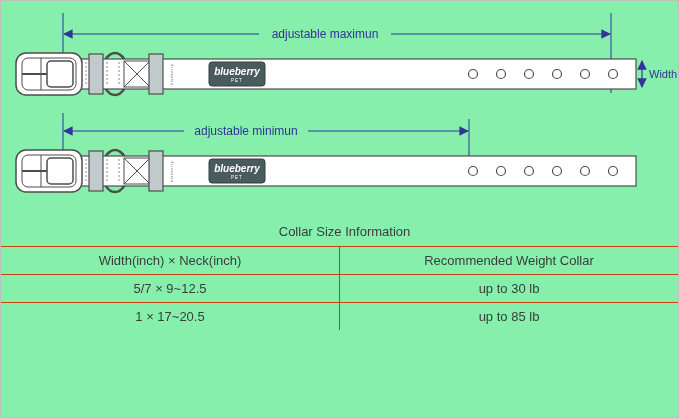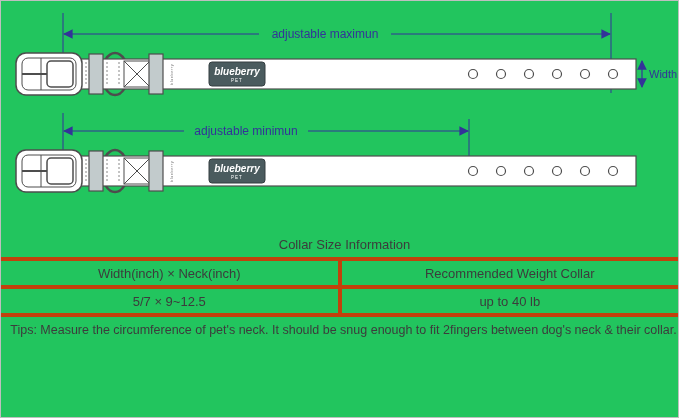--- a/index.html
+++ b/index.html
@@ -1,49 +1,49 @@
 <!DOCTYPE html>
 <html><head>
 <meta charset="utf-8">
 <style>
   * { margin: 0; padding: 0; box-sizing: border-box; }
   html, body { background: #ffffff; font-family: "Liberation Sans", sans-serif; }
   .canvas {
     position: relative;
     width: 679px;
     height: 418px;
-    background: #22c55e;
+    background: #86efac;
     border: 1px solid #bfbfbf;
     overflow: hidden;
   }
   .diagram-wrap {
     position: absolute;
     top: 0; left: 0;
     width: 677px;
     height: 217px;
   }
   svg text { font-family: "Liberation Sans", sans-serif; }
   .dim-label { font-size: 12px; fill: #333399; }
   .width-label { font-size: 11px; fill: #333399; }
   .logo-script { font-size: 10px; fill: #ffffff; font-style: italic; font-weight: bold; }
   .logo-sub { font-size: 4.5px; fill: #ffffff; letter-spacing: 1px; }
   .strap-micro-text { font-size: 4px; fill: #777777; letter-spacing: 0.5px; }
 
   table.size-table {
     position: absolute;
     left: 0;
-    top: 230px;
+    top: 217px;
     width: 677px;
     border-collapse: collapse;
     table-layout: fixed;
     font-size: 13px;
     color: #3c3c3c;
   }
   table.size-table td {
-    border: 4px solid #c2410c;
+    border: 1px solid #c2410c;
     text-align: center;
     vertical-align: middle;
     height: 28px;
   }
   table.size-table tr:first-child td { border-top: none; }
   table.size-table td:first-child { border-left: none; }
   table.size-table td:last-child { border-right: none; }
   table.size-table tr:last-child td { border-bottom: none; }
   td.tbl-title {
     text-align: left;
@@ -184,21 +184,22 @@
     <tbody>
         <tr>
       <td class="tbl-title" colspan="2">Collar Size Information</td>
     </tr>
     <tr>
       <td class="tbl-header">Width(inch)  ×  Neck(inch)</td>
       <td class="tbl-header">Recommended Weight Collar</td>
     </tr>
     <tr>
       <td>5/7 × 9~12.5</td>
-      <td>up to 40 lb</td>
+      <td>up to 30 lb</td>
     </tr>
     <tr>
-      <td class="tbl-tips" colspan="2">Tips: Measure the circumference of pet's neck. It should be snug enough to fit 2fingers between dog's neck &amp; their collar.</td>
+      <td>1 × 17~20.5</td>
+      <td>up to 85 lb</td>
     </tr>
   </tbody>
     </table>
 
 </div>
 
 </body></html>

